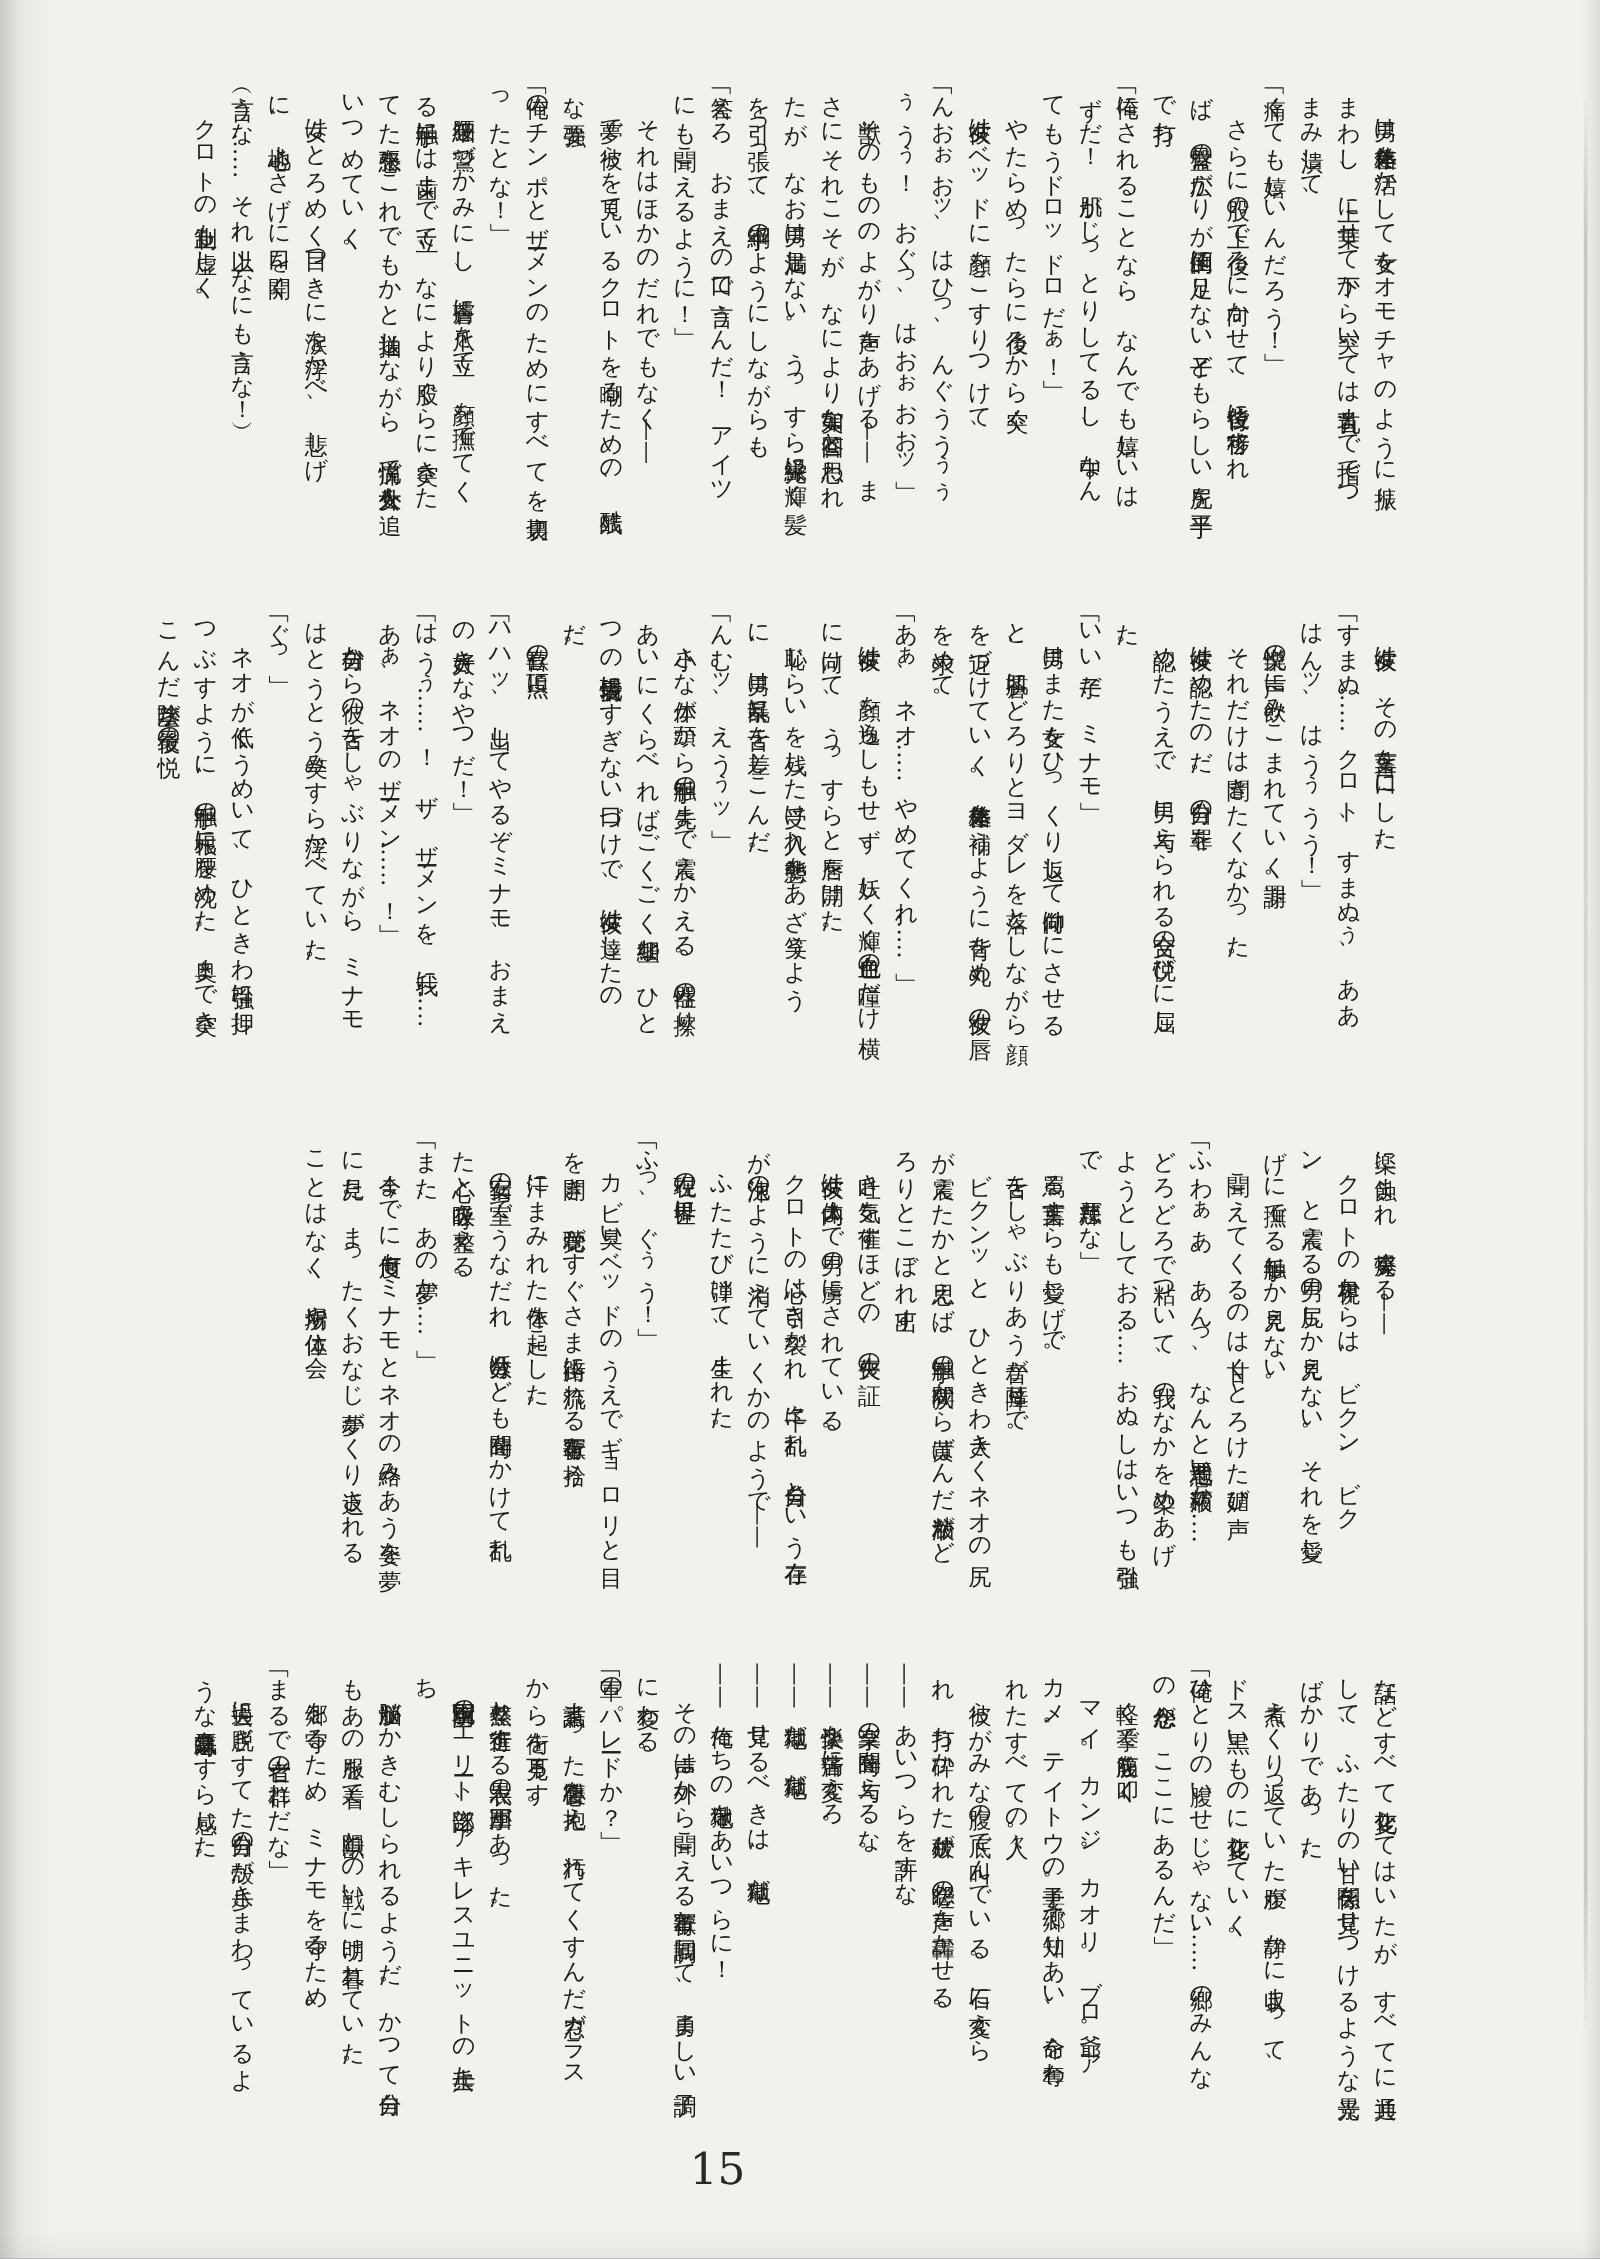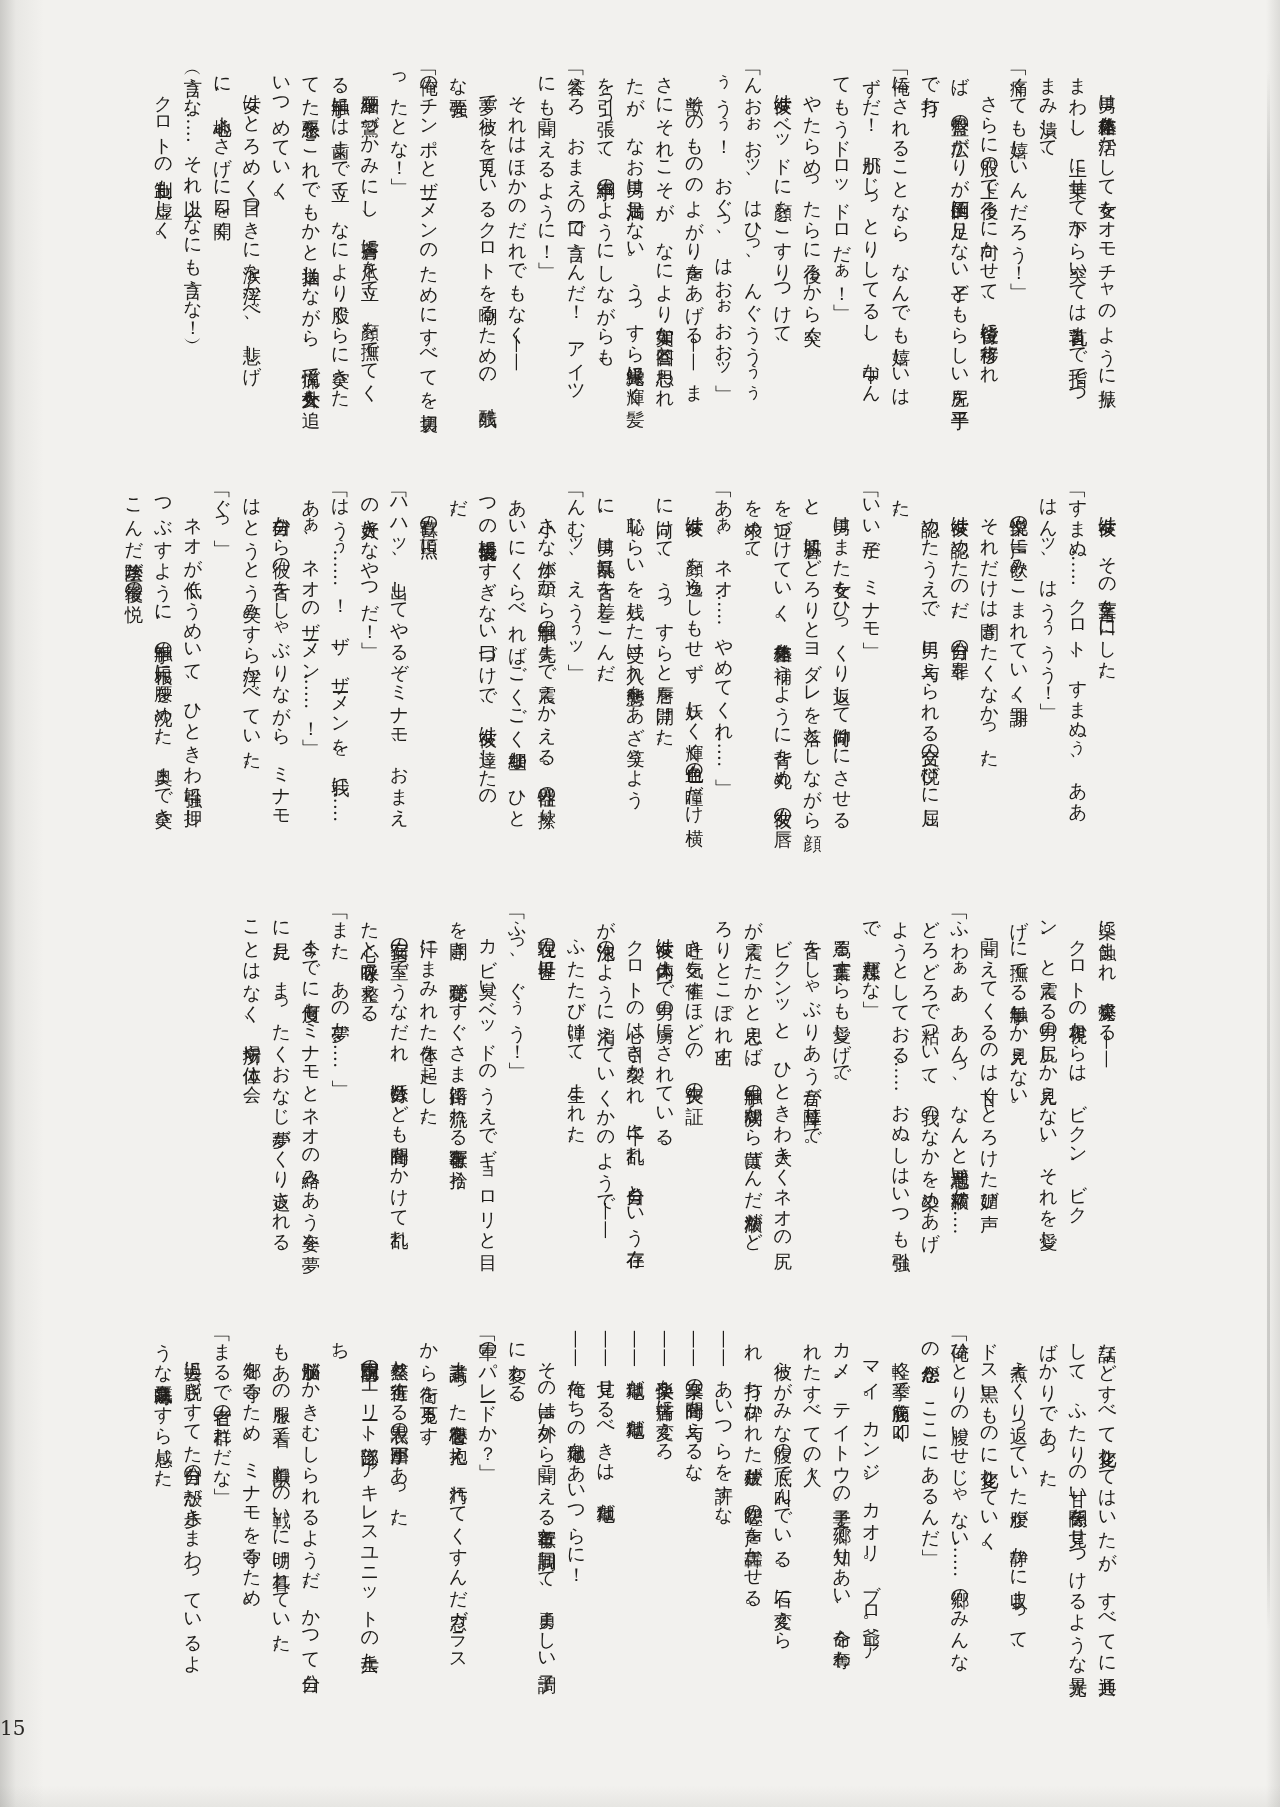--- a/index.html
+++ b/index.html
@@ -52,21 +52,22 @@
   .band-4 { top: 1330px; }
   .para {
     margin: 0;
     padding: 0;
   }
   .page-number {
     position: absolute;
     top: 1716px;
     left: 0;
     width: 1148px;
-    font-size: 20px;
+    text-align: center;
+    font-size: 35px;
     color: #2a2825;
   }
 </style>
 </head>
 <body>
 
 <div class="page">
   <div class="curl-line"></div>
 
   <div class="band band-1">

